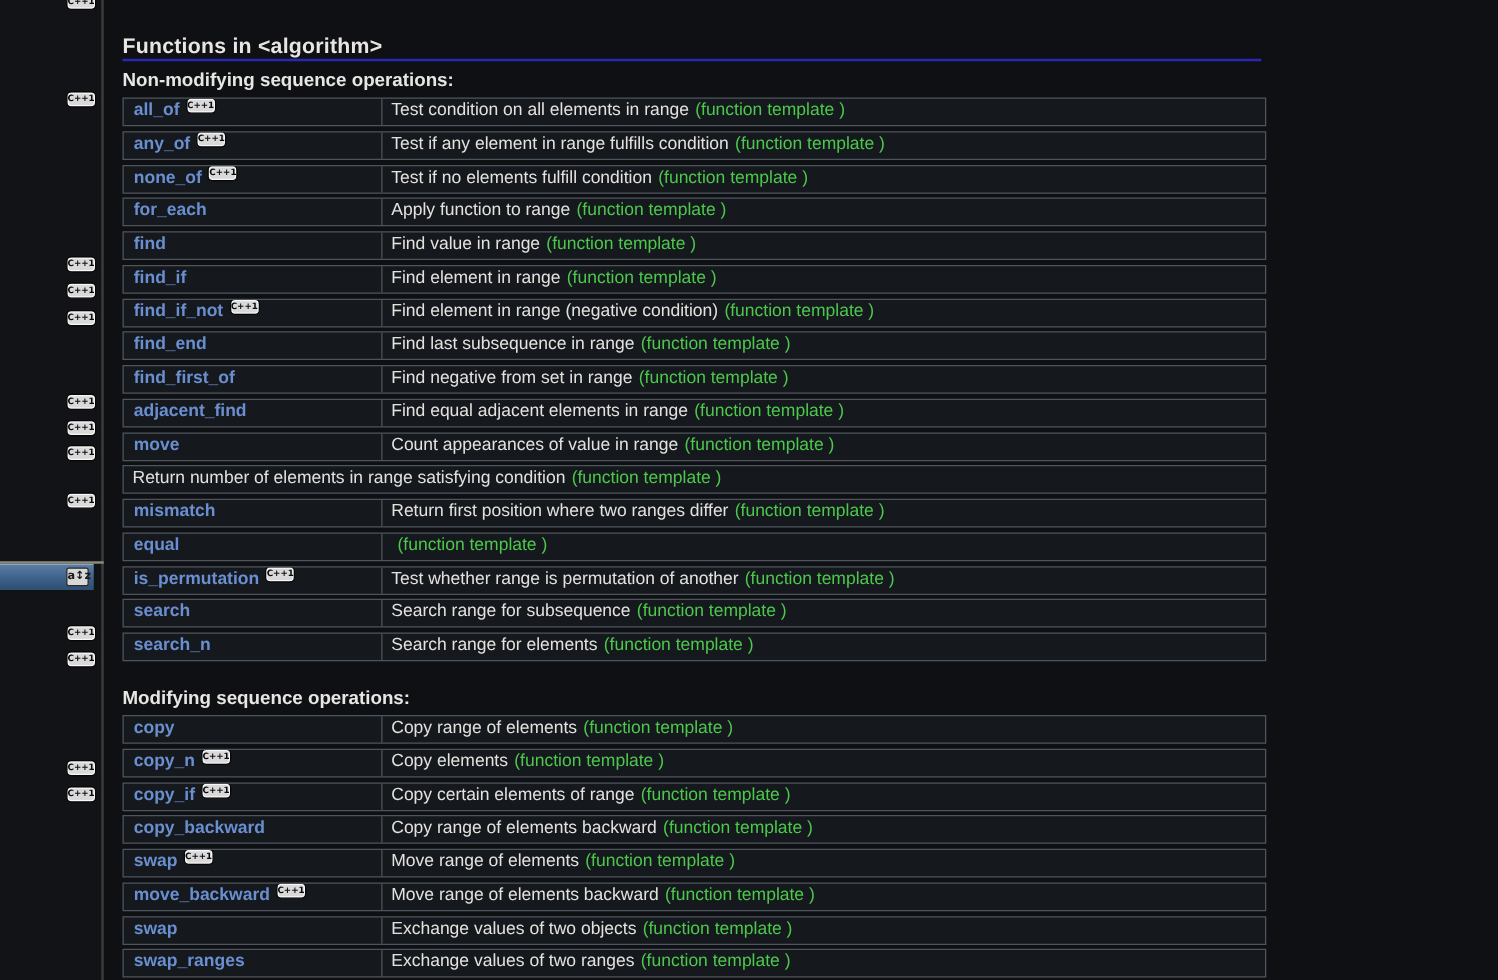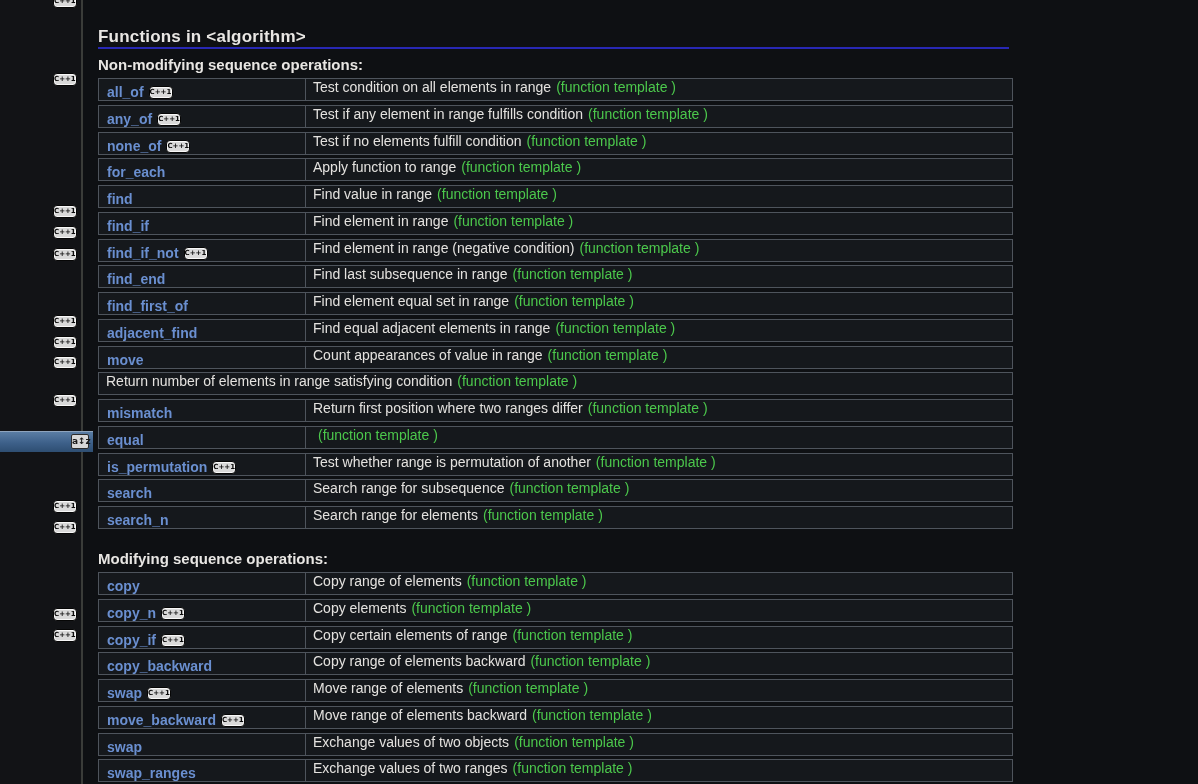--- a/index.html
+++ b/index.html
@@ -32,22 +32,22 @@
     font-family: "DejaVu Sans", sans-serif;
     overflow: hidden;
   }
   .sb-badge { position: absolute; left: 53px; }
   #sidebar-sep {
     position: absolute; left: 0; top: 449px;
     width: 83px; height: 2px;
     background: #8a8a78;
   }
   #sidebar-selected {
-    position: absolute; left: 0; top: 431px;
-    width: 93px; height: 21px;
+    position: absolute; left: 0; top: 451px;
+    width: 75px; height: 21px;
     background: linear-gradient(180deg, #5a7da4 0%, #3d6089 55%, #2e4e72 100%);
     border-top: 1px solid #8ea4bd;
     cursor: pointer;
   }
   #az-icon {
     position: absolute; right: 4px; top: 2px;
     width: 18px; height: 15px;
     background: #d8d8d8;
     border: 1px solid #2b2b2b;
     border-radius: 2px;
@@ -80,21 +80,21 @@
   .fn-row {
     display: flex; align-items: stretch;
     width: 915px; height: 23px;
     background: #15181c;
     border: 1px solid #4e545c;
     margin-bottom: 3.75px;
   }
   .cell-name {
     flex: none; width: 207px;
     border-right: 1px solid #4e545c;
-    display: flex; align-items: flex-end;
+    display: flex; align-items: flex-start;
     padding-left: 8px;
     white-space: nowrap; overflow: hidden;
   }
   .fn-link {
     color: #6a8fd0;
     font-size: 14px; font-weight: 700;
     text-decoration: none;
     cursor: pointer;
   }
   .row-badge { display: inline-block; flex: none; margin-left: 5px; position: relative; top: -1px; }
@@ -210,21 +210,21 @@
         <div class="cell-desc">
           <span class="desc-text">Find last subsequence in range</span>
           <span class="kind-text">(function template )</span>
         </div>
       </div>
       <div class="fn-row">
         <div class="cell-name">
           <a class="fn-link">find_first_of</a>
         </div>
         <div class="cell-desc">
-          <span class="desc-text">Find element equal set in range</span>
+          <span class="desc-text">Find negative from set in range</span>
           <span class="kind-text">(function template )</span>
         </div>
       </div>
       <div class="fn-row">
         <div class="cell-name">
           <a class="fn-link">adjacent_find</a>
         </div>
         <div class="cell-desc">
           <span class="desc-text">Find equal adjacent elements in range</span>
           <span class="kind-text">(function template )</span>

